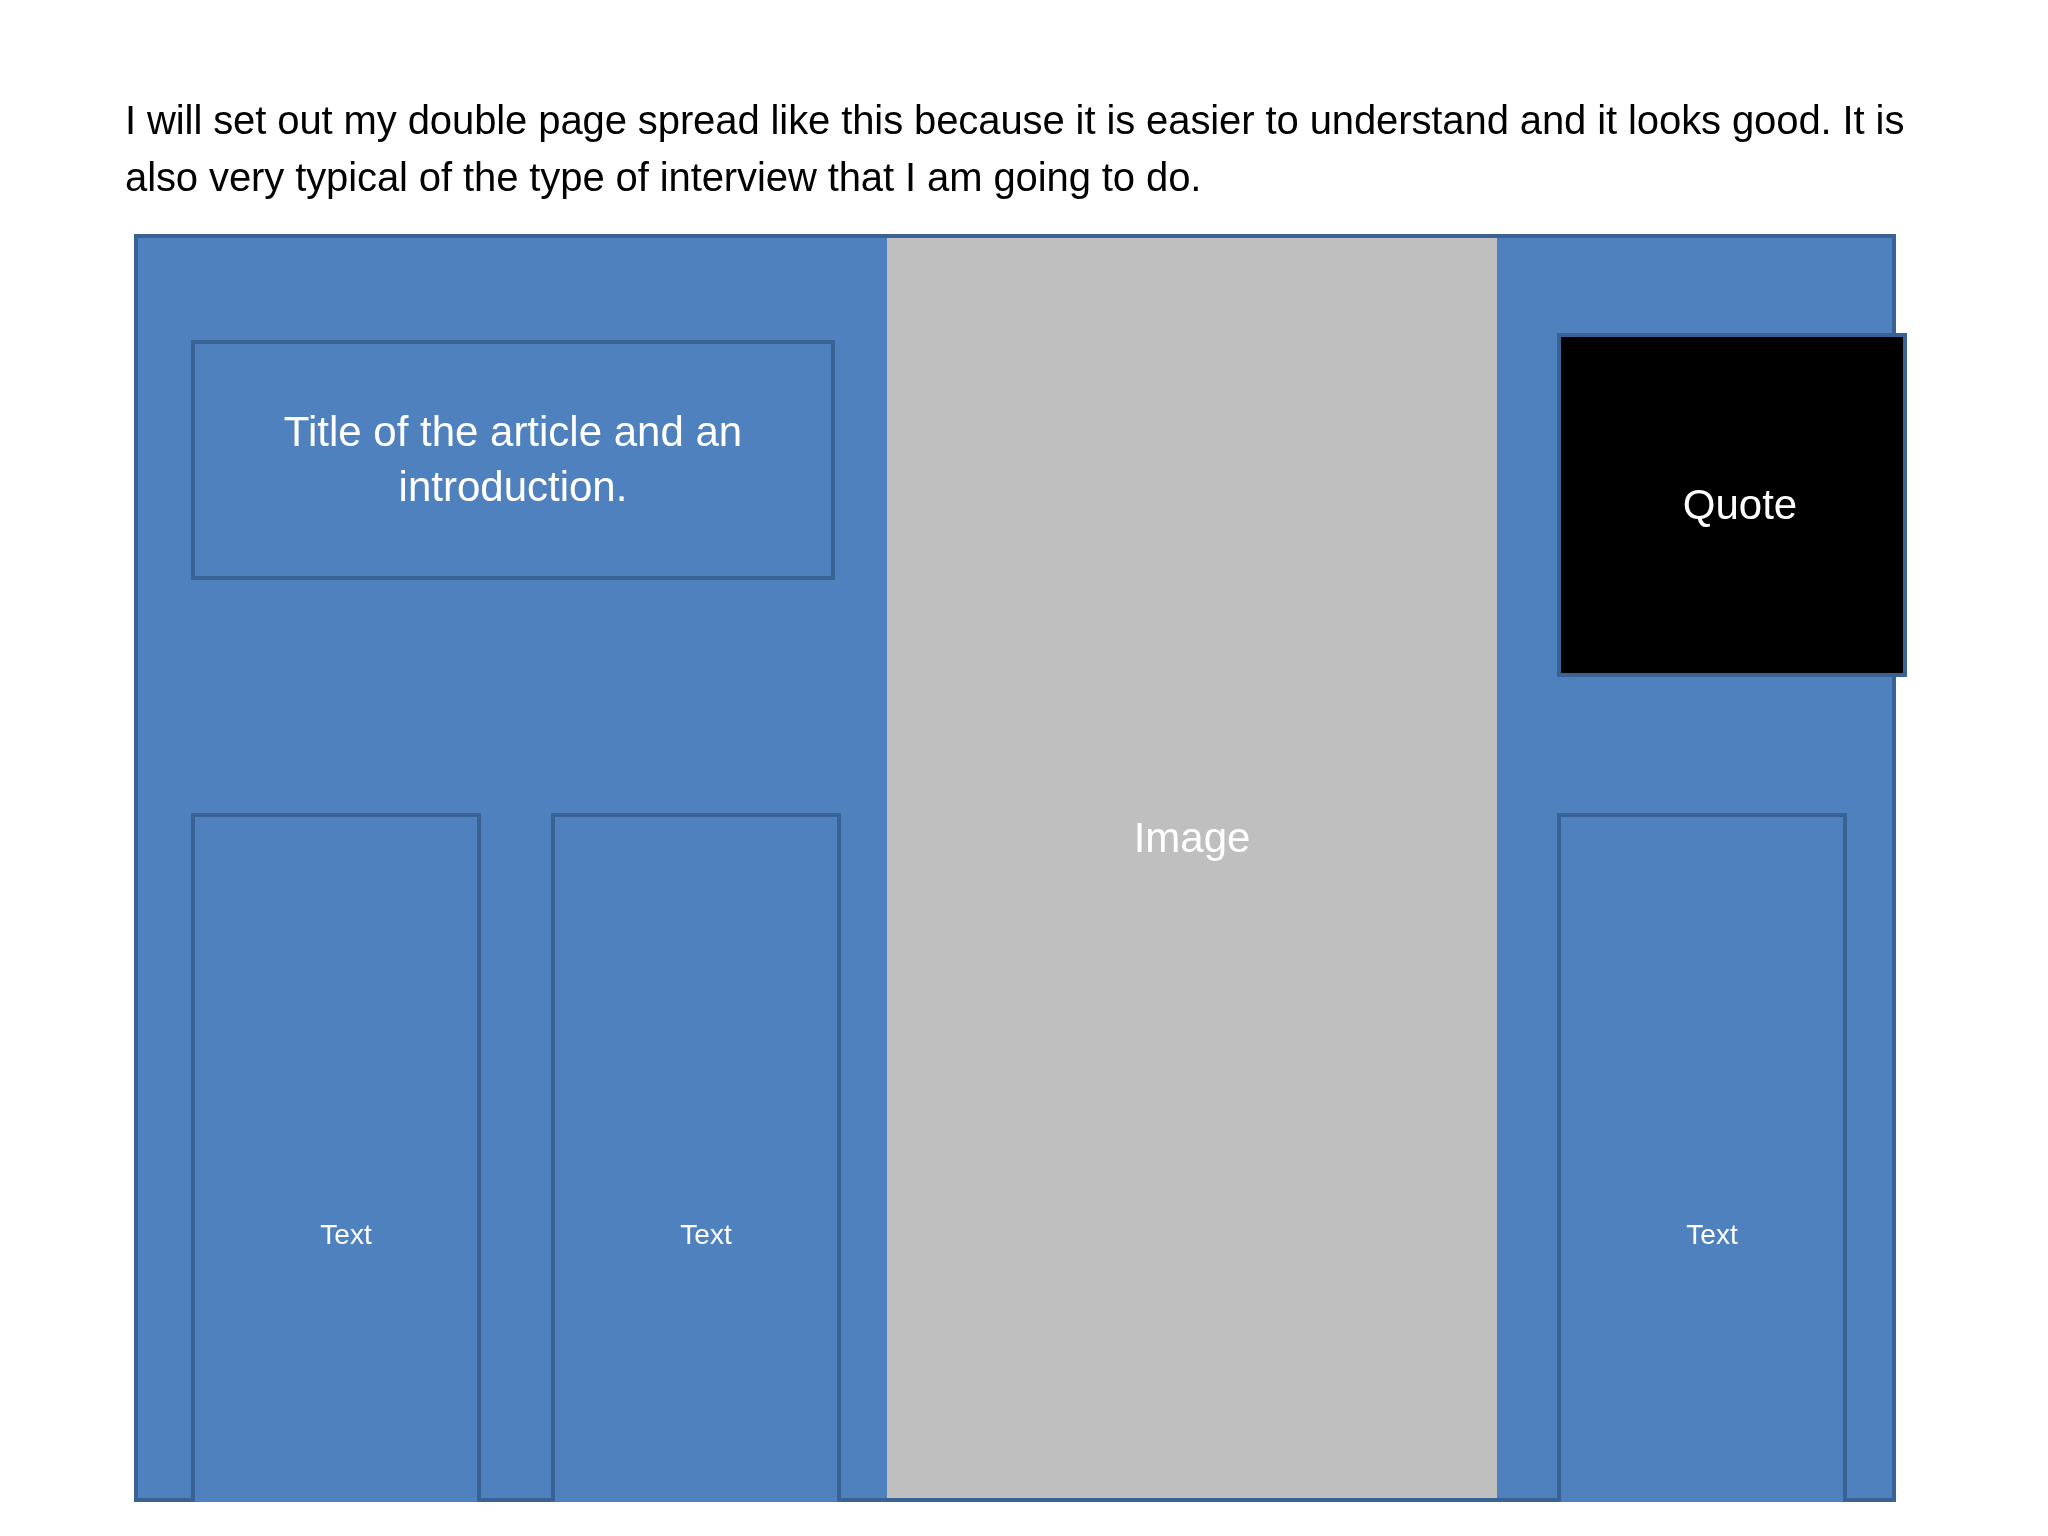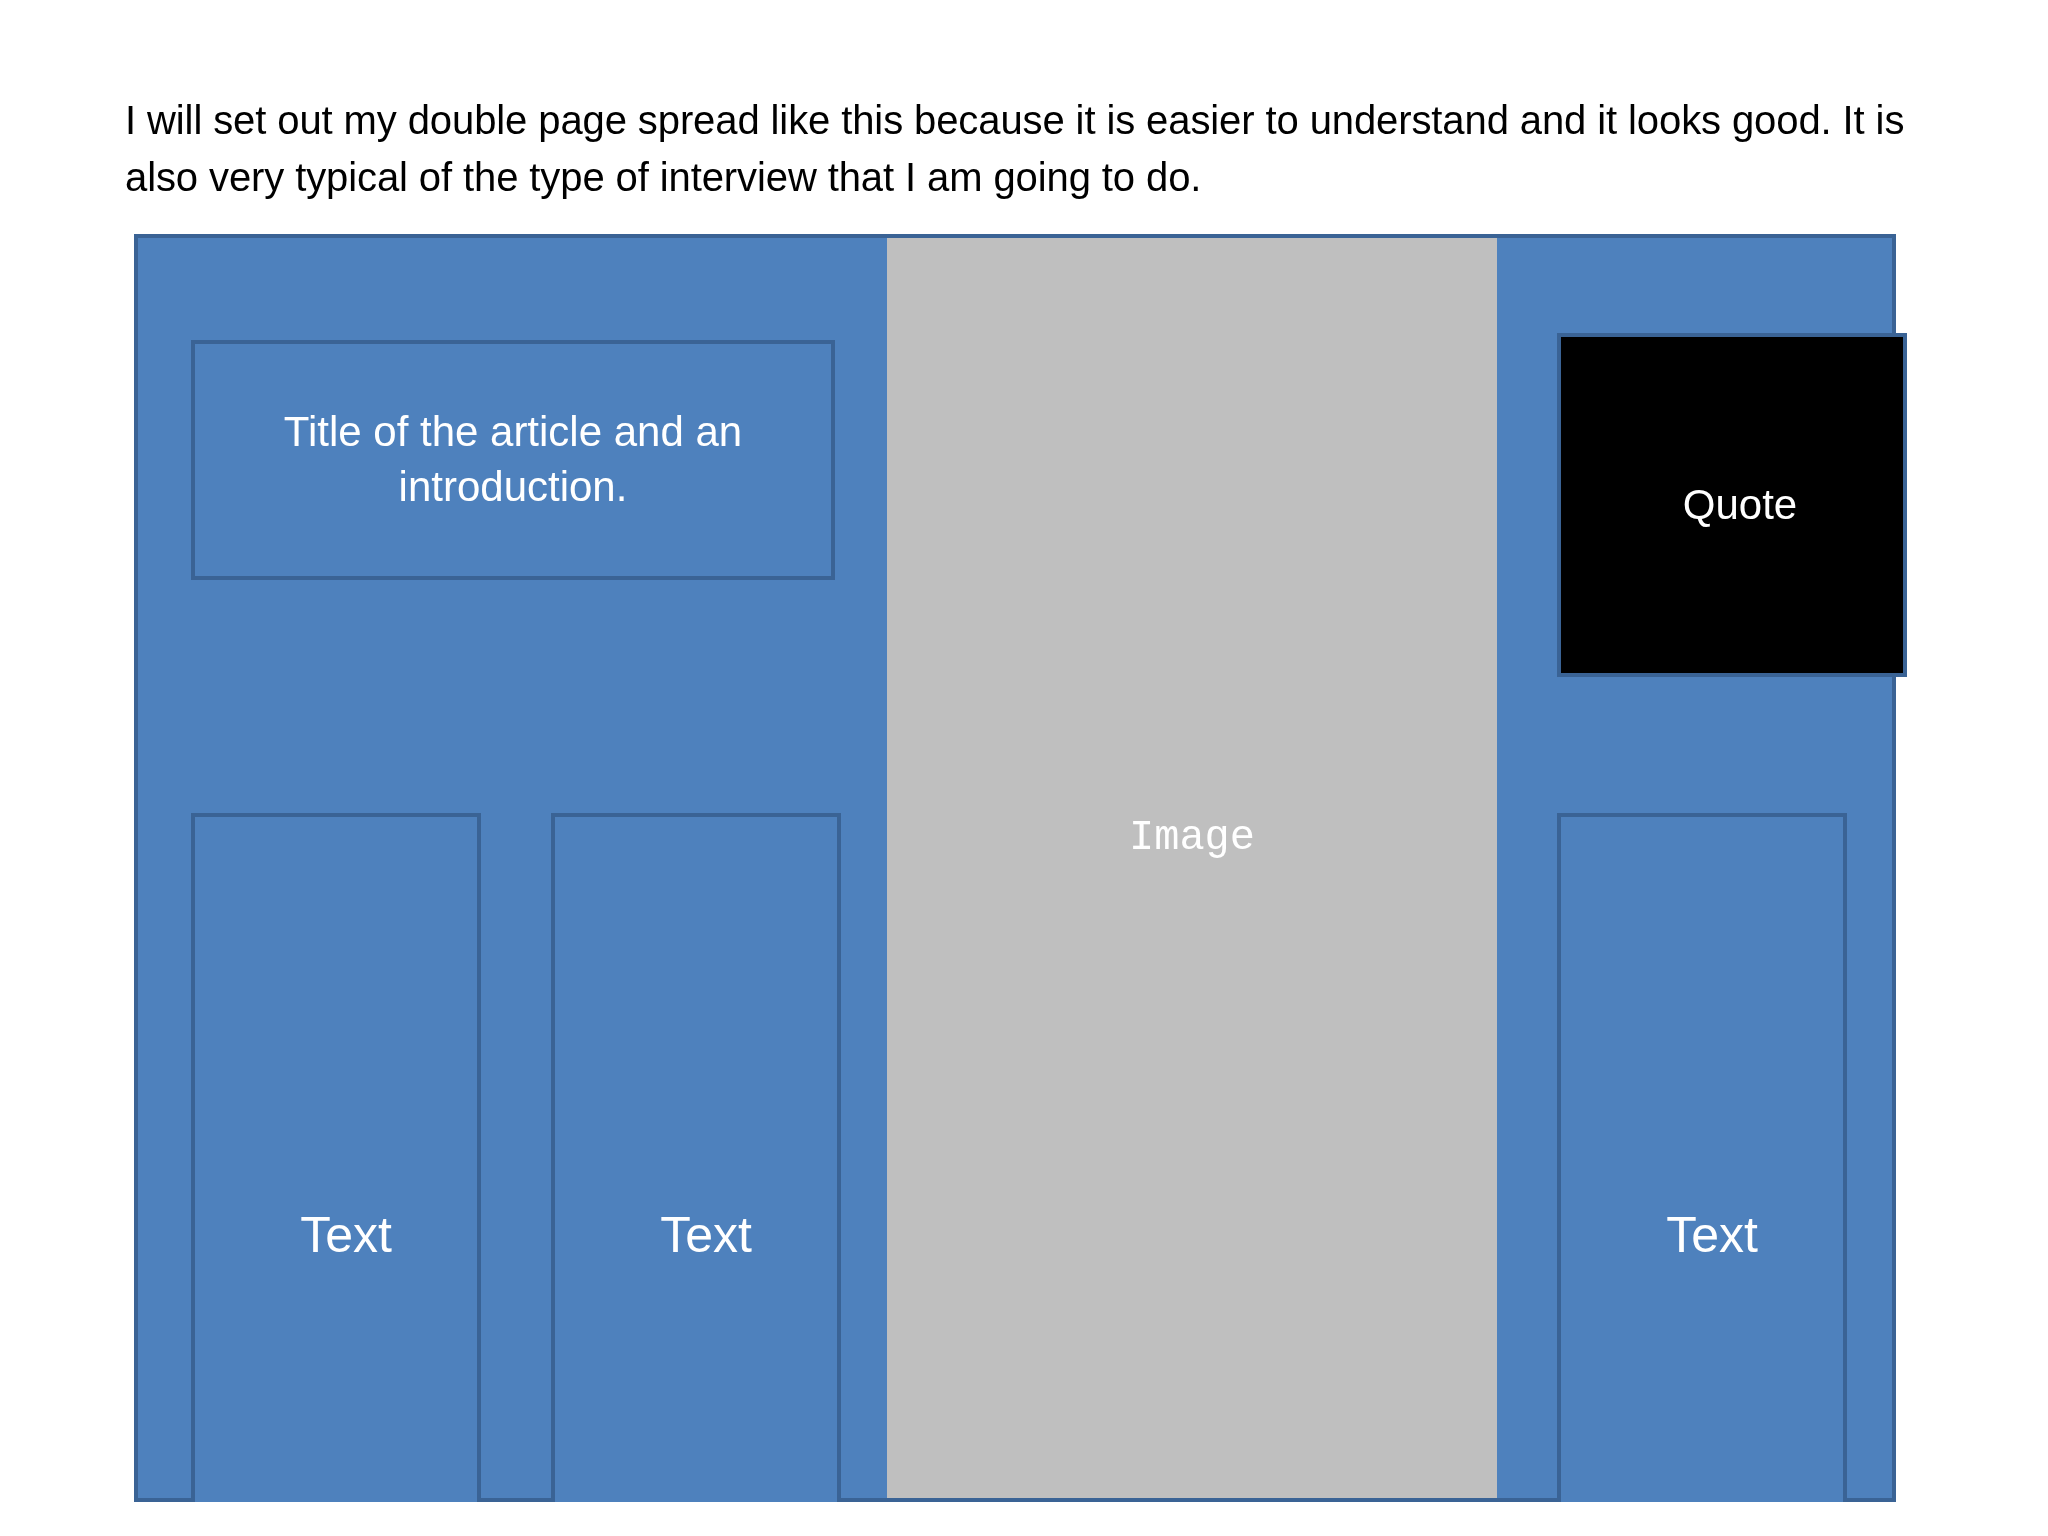--- a/index.html
+++ b/index.html
@@ -72,21 +72,21 @@
     background: #4e81bd;
     border: 4px solid #3a6395;
     border-bottom: none;
     box-sizing: border-box;
     display: flex;
     align-items: center;
     justify-content: center;
   }
   .text-col .label {
     color: #ffffff;
-    font-size: 50px;
+    font-size: 28px;
     text-align: left;
     position: relative;
     top: 75px;
     margin-left: 20px;
   }
 
   .text-col-1 { left: 53px;  top: 575px; width: 290px; height: 689px; }
   .text-col-2 { left: 413px; top: 575px; width: 290px; height: 689px; }
 
   
@@ -99,21 +99,20 @@
     background: #bfbfbf;
     display: flex;
     align-items: center;
     justify-content: center;
   }
   .image-col .label {
     color: #ffffff;
     font-size: 42px;
     position: relative;
     top: -30px;
-    font-family: Liberation Mono, monospace;
   }
 
   
   .quote-box {
     position: absolute;
     left: 1419px;
     top: 95px;
     width: 350px;
     height: 344px;
     background: #000000;

